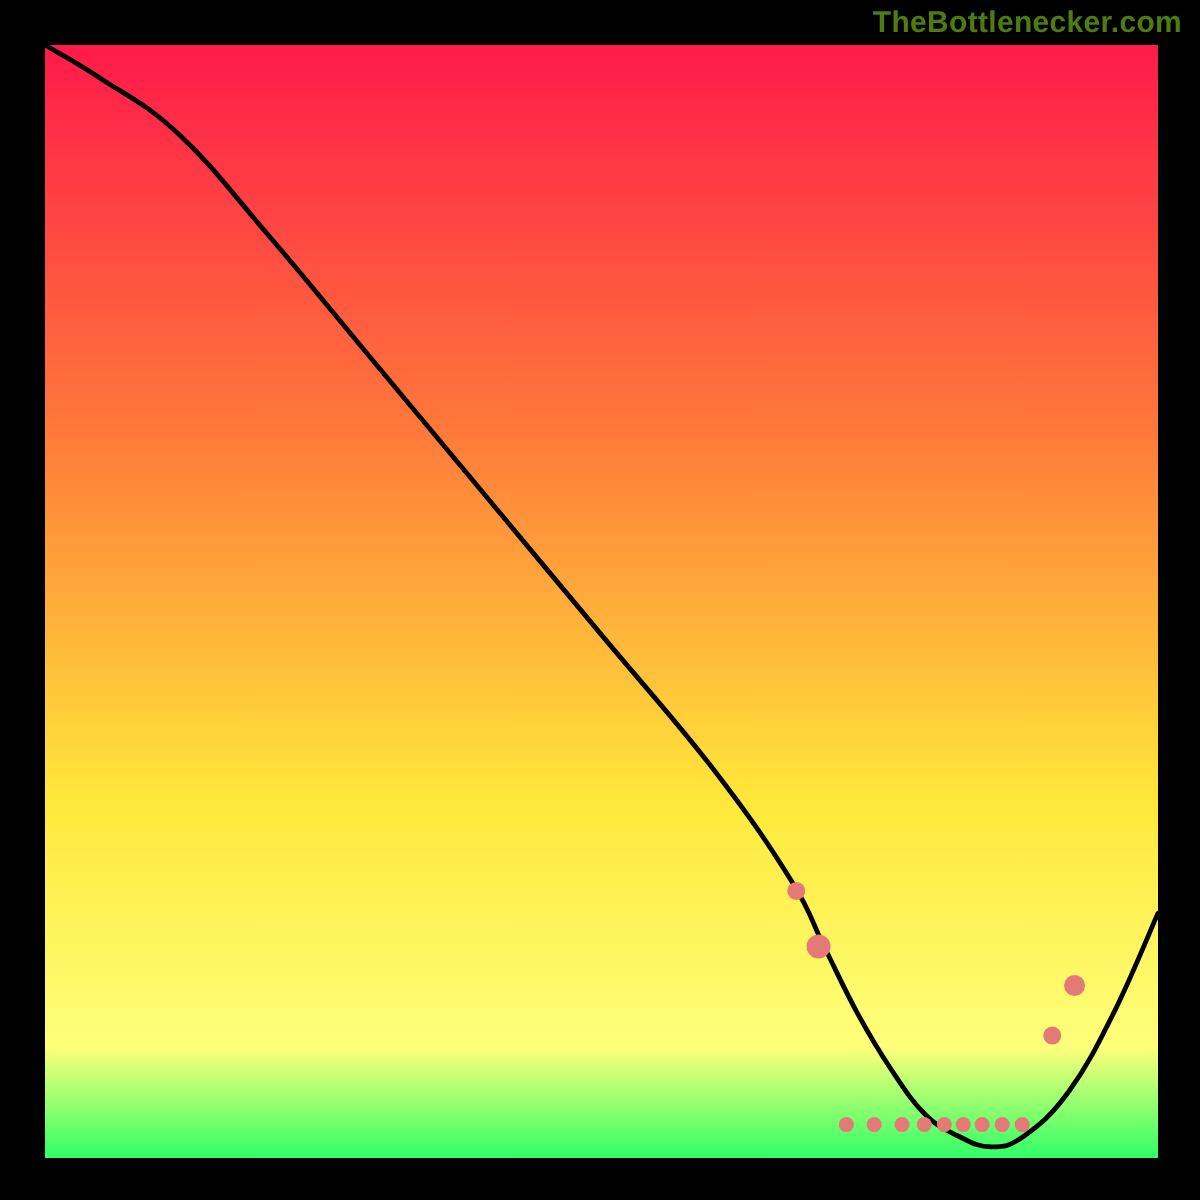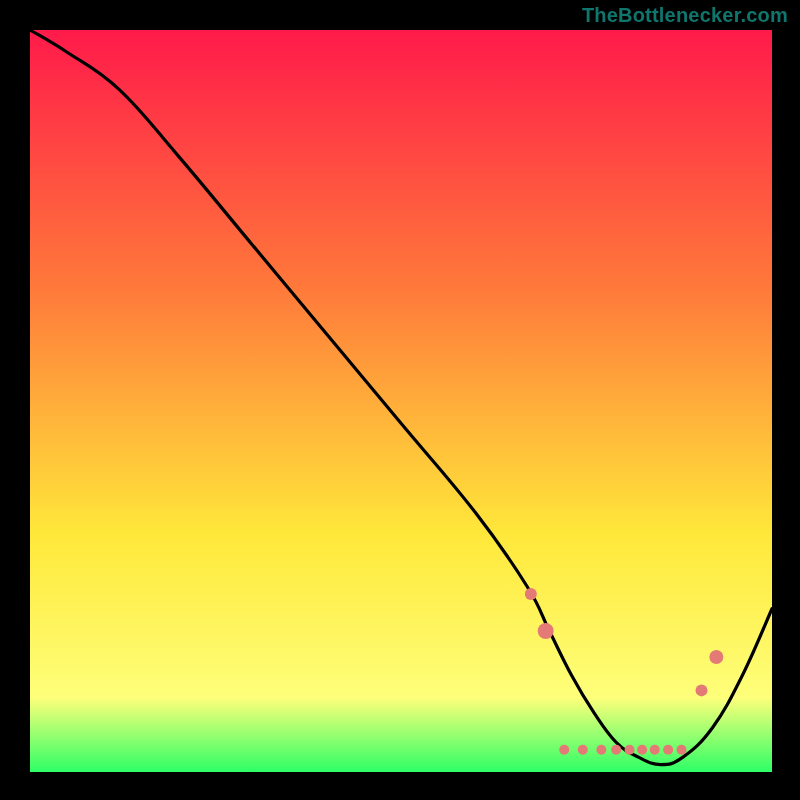--- a/index.html
+++ b/index.html
@@ -14,21 +14,21 @@
   .stage {
     position: relative;
     width: 800px;
     height: 800px;
     background: #000;
   }
   .attr {
     position: absolute;
     top: 4px;
     right: 12px;
-    color: #0f766e;
+    color: #4d7c0f;
     font-size: 20px;
     font-weight: 600;
     letter-spacing: 0.2px;
   }
   svg {
     position: absolute;
     top: 0;
     left: 0;
   }
 </style>

